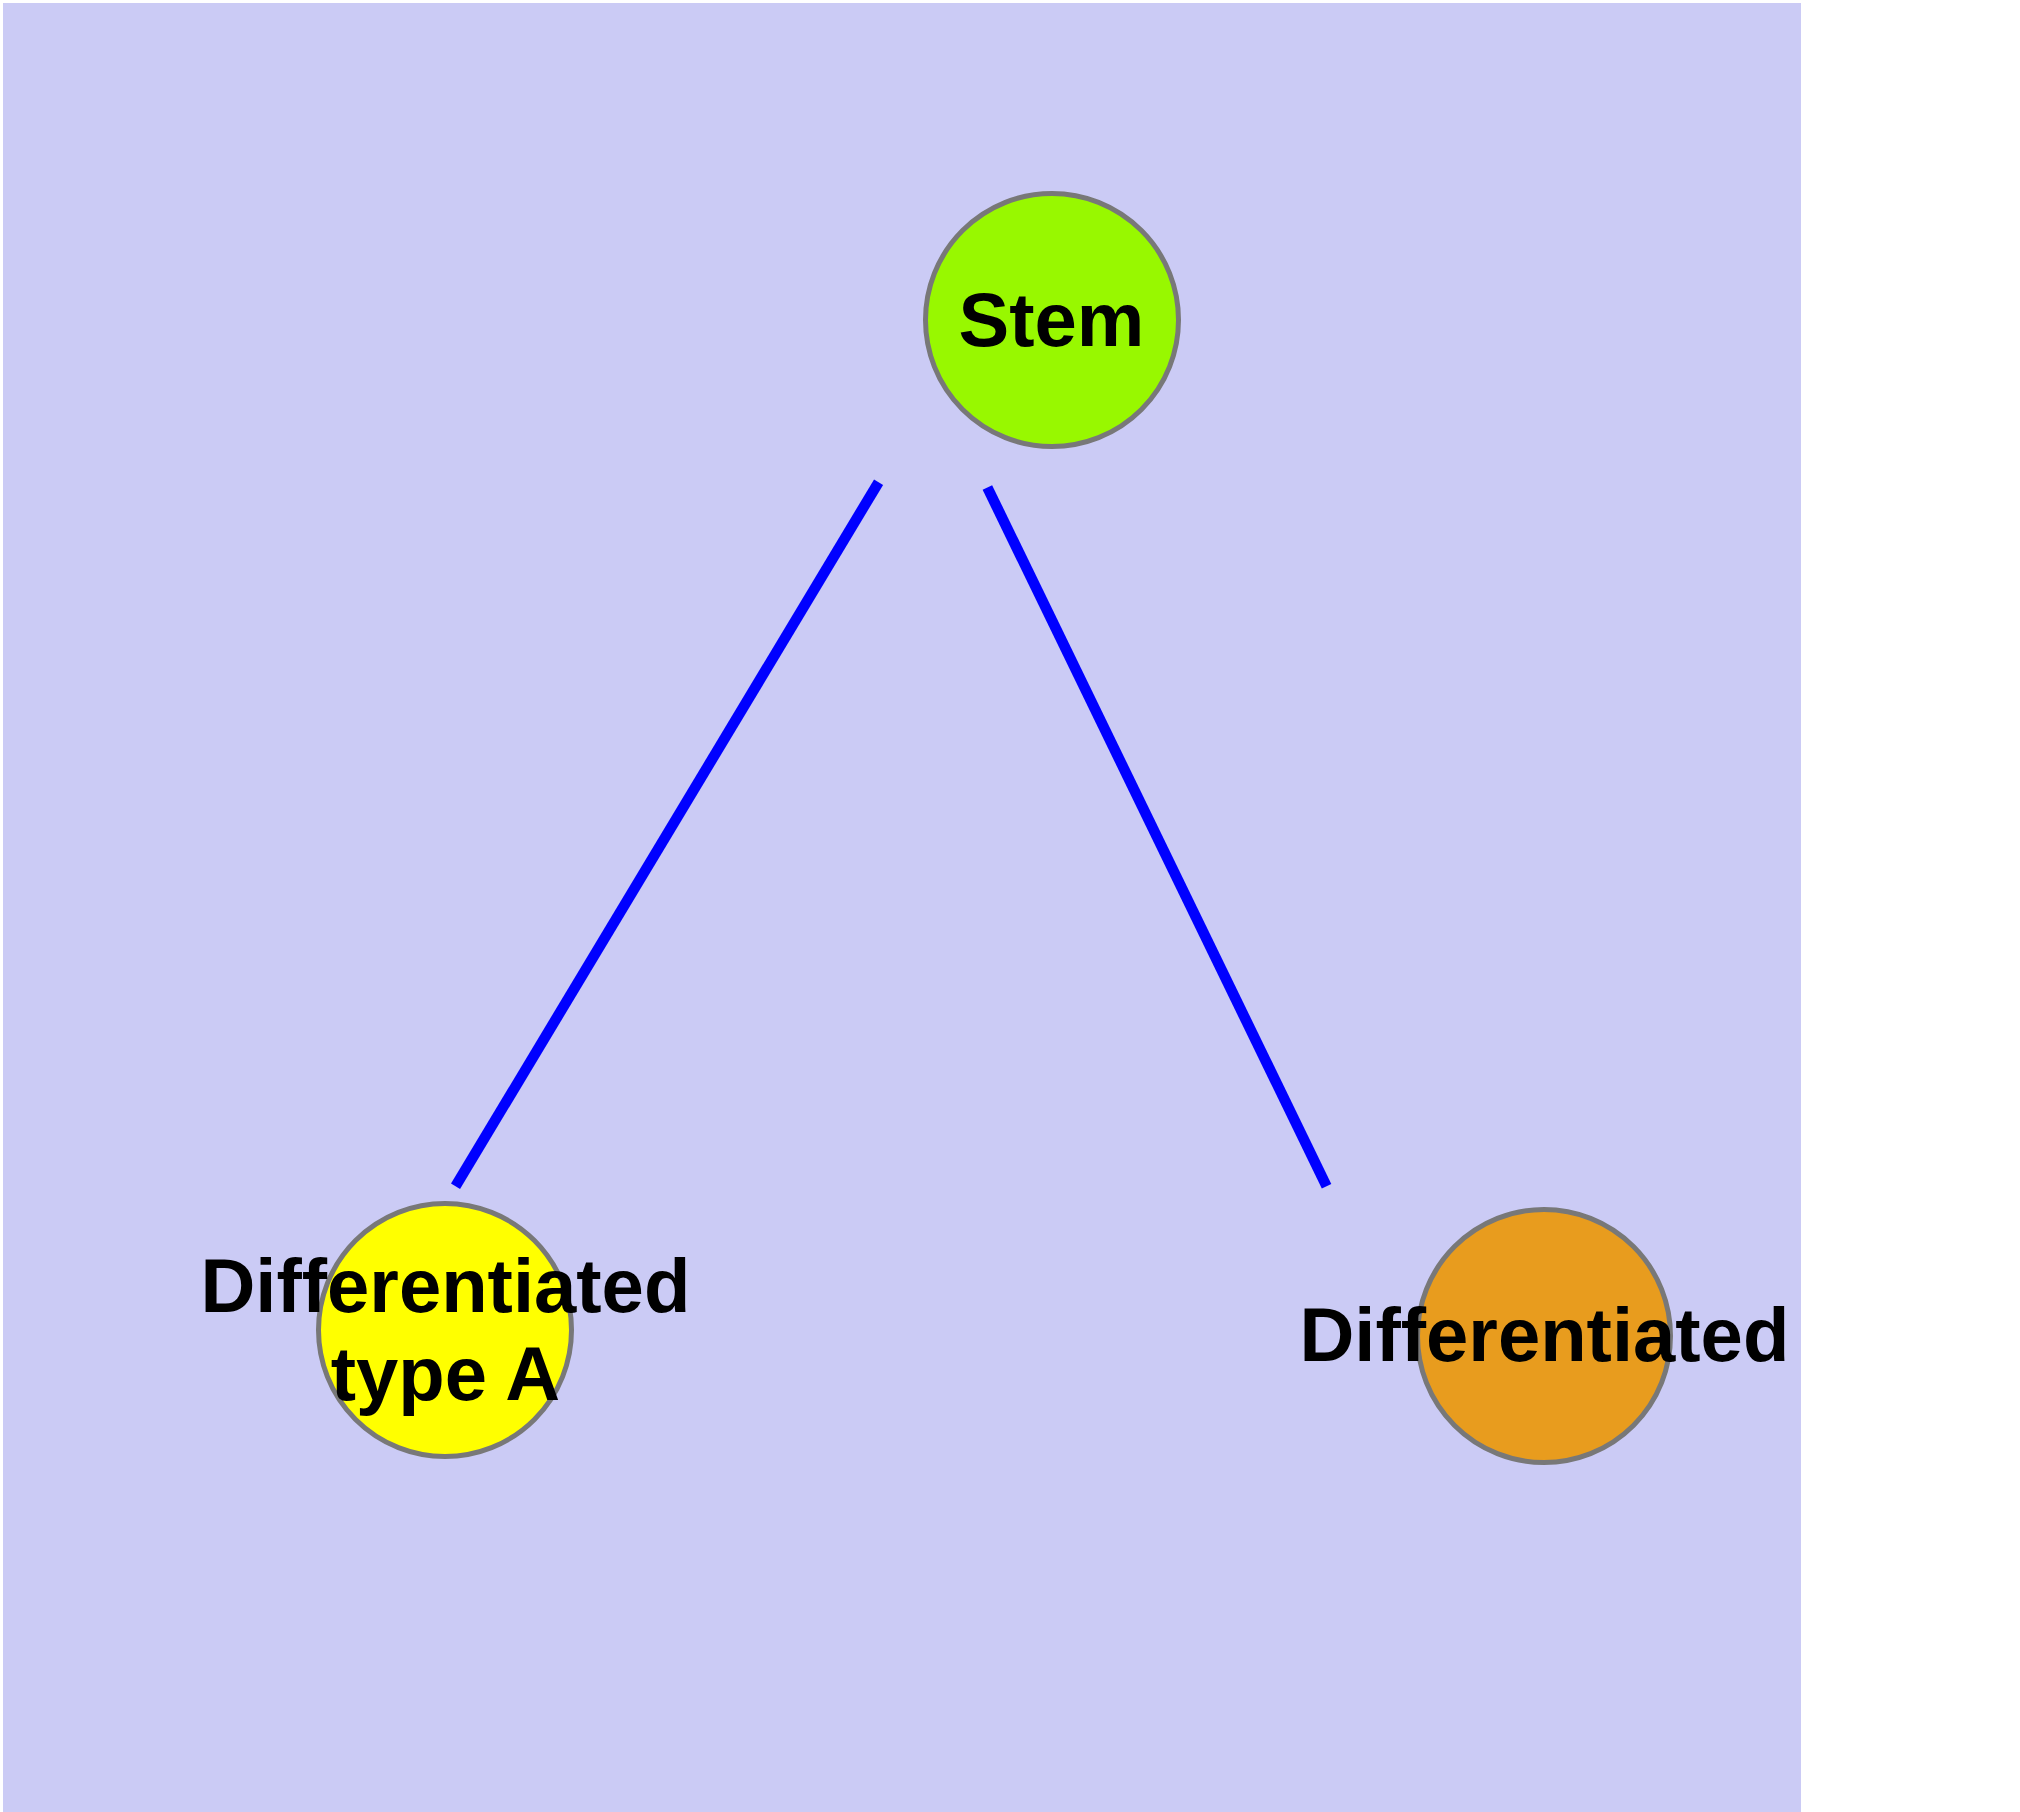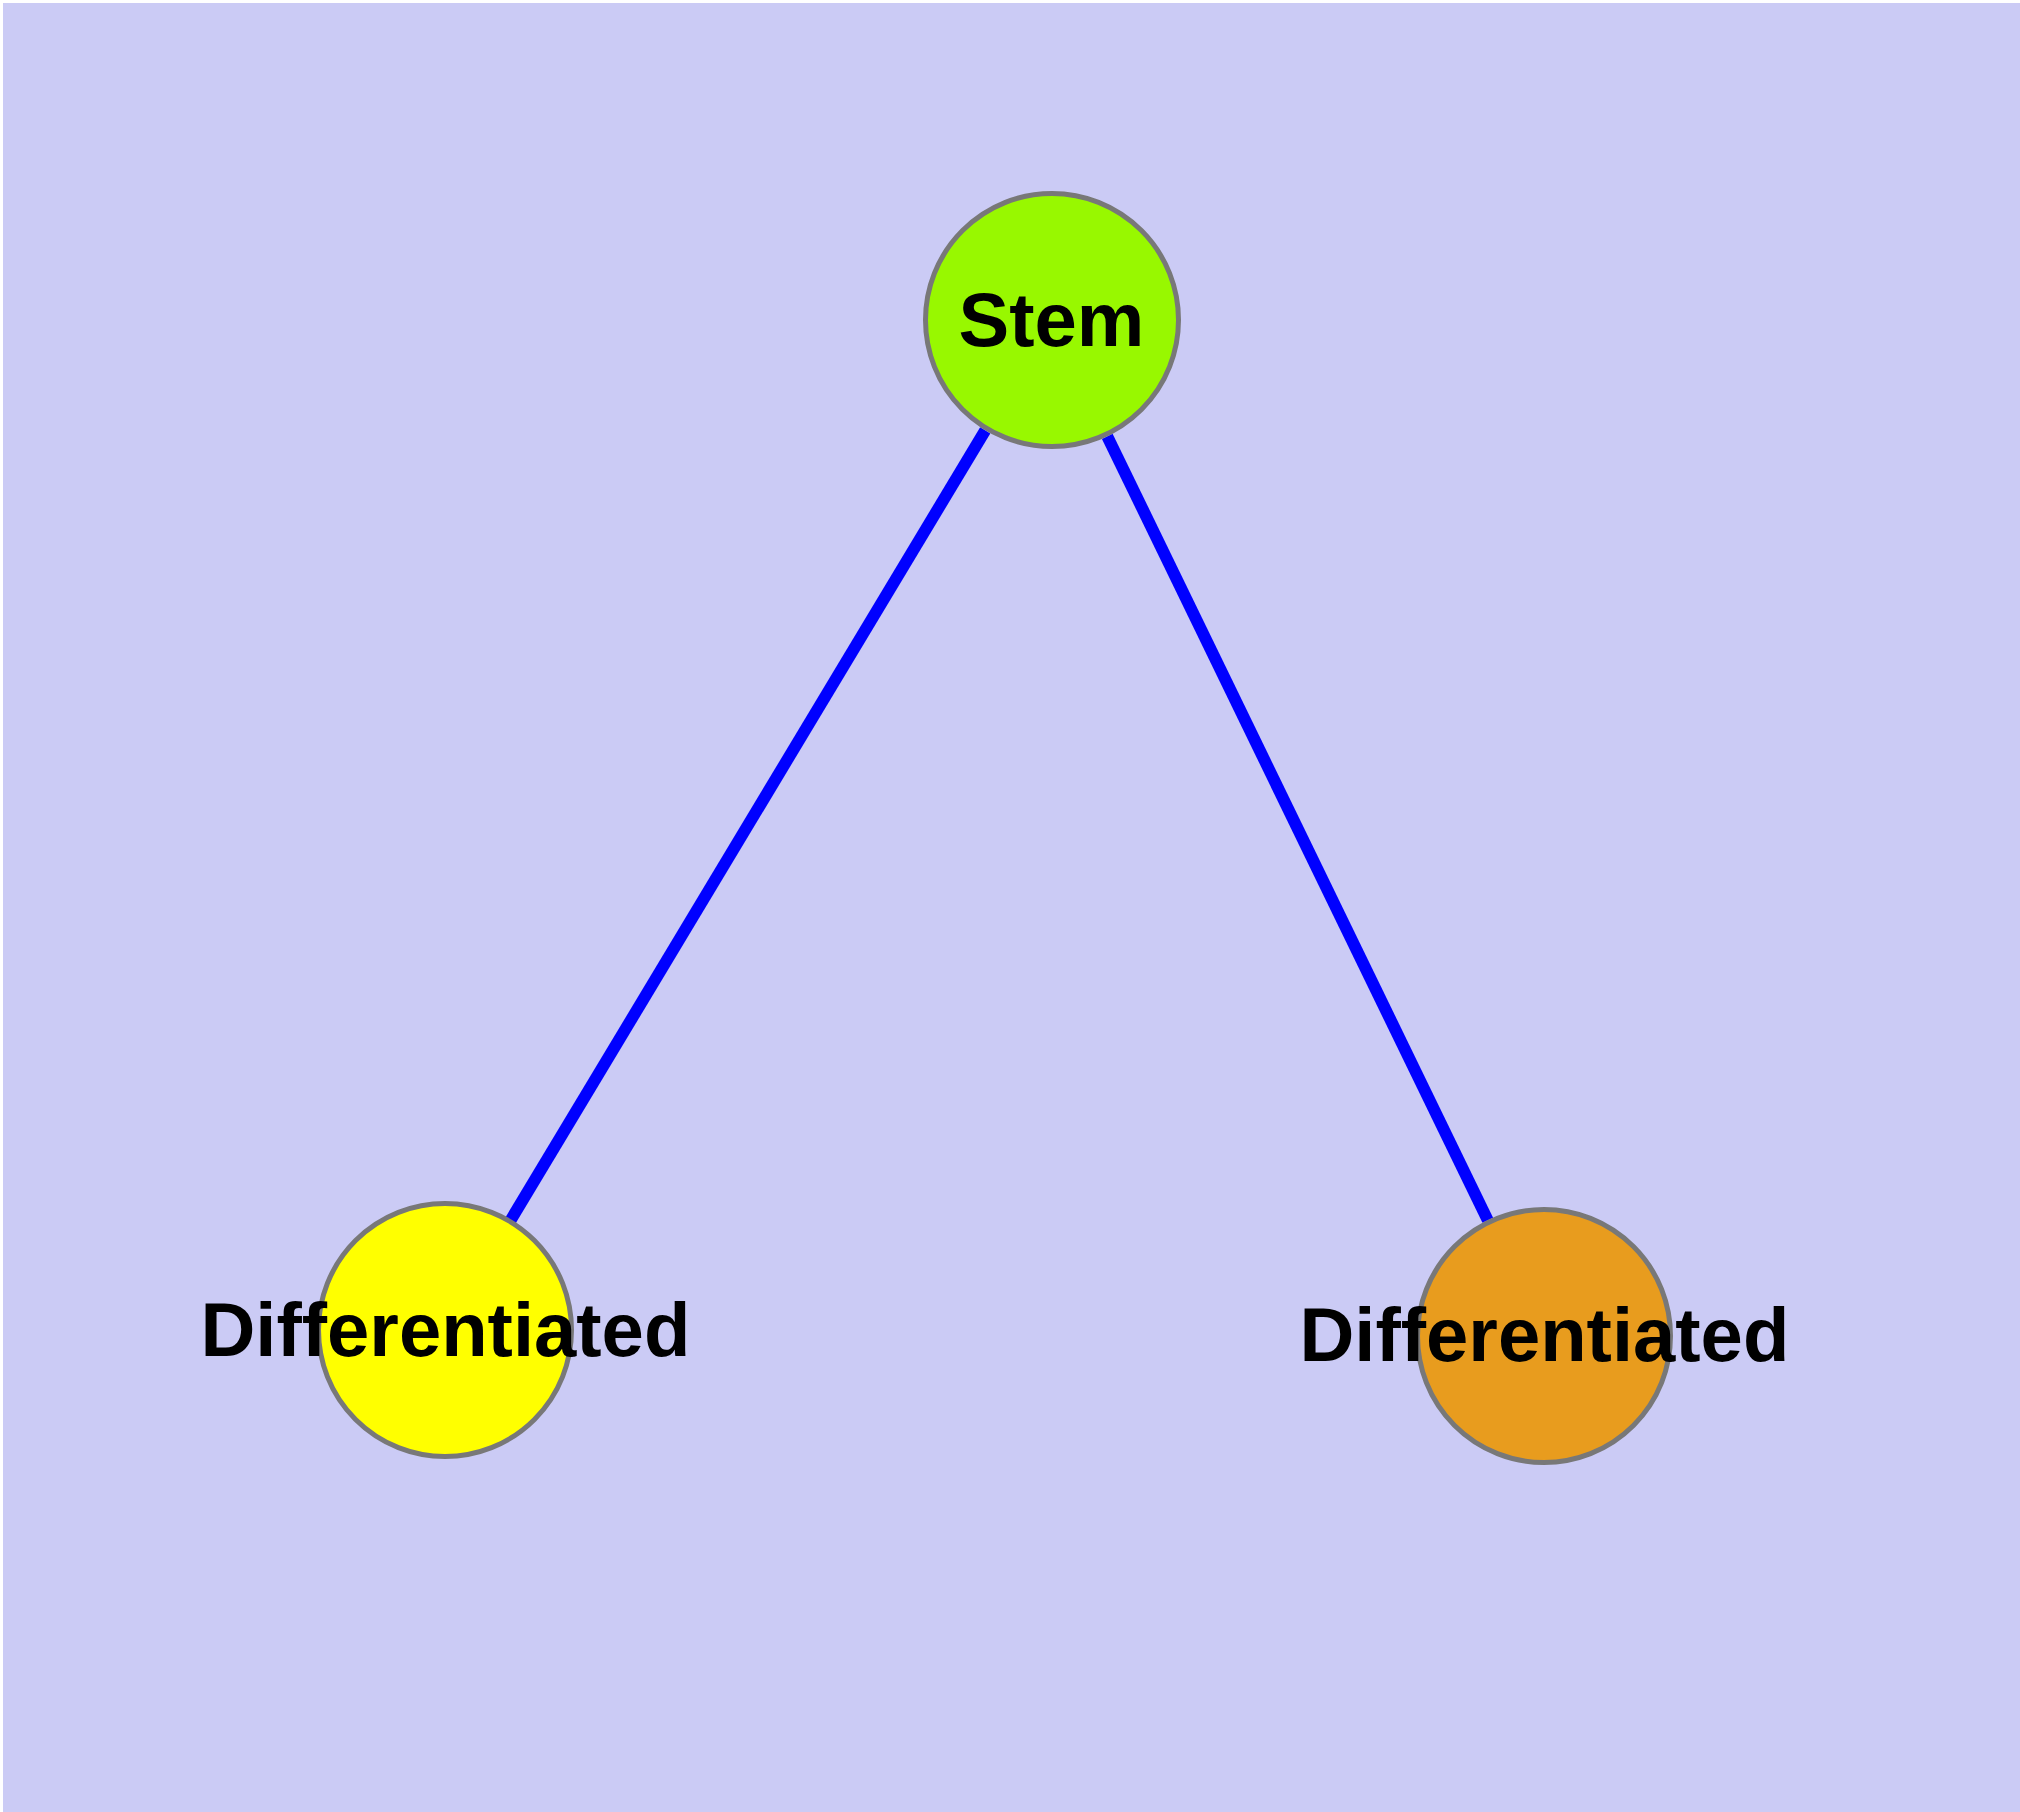--- a/index.html
+++ b/index.html
@@ -8,21 +8,21 @@
     background: #ffffff;
     width: 2021px;
     height: 1812px;
     overflow: hidden;
     font-family: "Liberation Sans", sans-serif;
   }
   .canvas {
     position: absolute;
     left: 3.4px;
     top: 3.4px;
-    width: 2017px;
+    width: 1798px;
     height: 1809px;
   }
   .edges-layer {
     position: absolute;
     left: 0;
     top: 0;
     width: 100%;
     height: 100%;
   }
   .node {
@@ -56,20 +56,21 @@
   <div class="node" style="left: 920px; top: 188px; width: 258px; height: 258px; background: rgb(152, 248, 0); border-color: rgb(120, 120, 120); border-width: 5.1px;"></div>
   <div class="node" style="left: 313px; top: 1198px; width: 258px; height: 258px; background: rgb(255, 255, 0); border-color: rgb(120, 120, 120); border-width: 5.1px;"></div>
   <div class="node" style="left: 1412px; top: 1204px; width: 258px; height: 258px; background: rgb(232, 156, 30); border-color: rgb(120, 120, 120); border-width: 5.1px;"></div>
 
   <div class="node-label" style="left: 1048px; top: 317px; color: rgb(0, 0, 0);">
     <span>Stem</span>
   </div>
 
   <div class="node-label" style="left: 442px; top: 1327px; color: rgb(0, 0, 0);">
     <span>Differentiated</span>
+    <span>type A</span>
   </div>
 
   <div class="node-label" style="left: 1541px; top: 1332px; color: rgb(0, 0, 0);">
     <span>Differentiated</span>
   </div>
 
 </div>
 
 
 </body></html>

